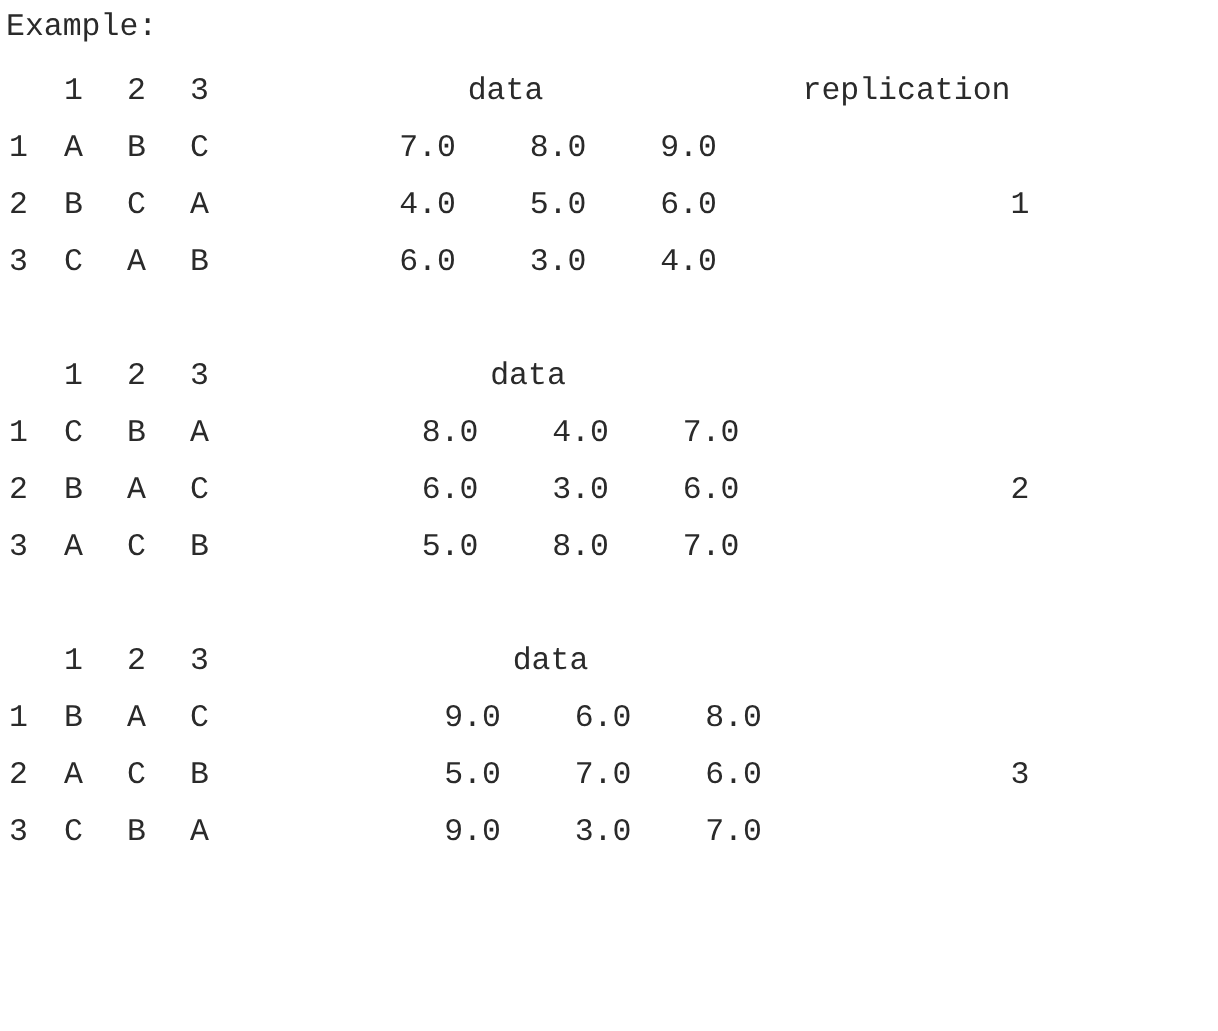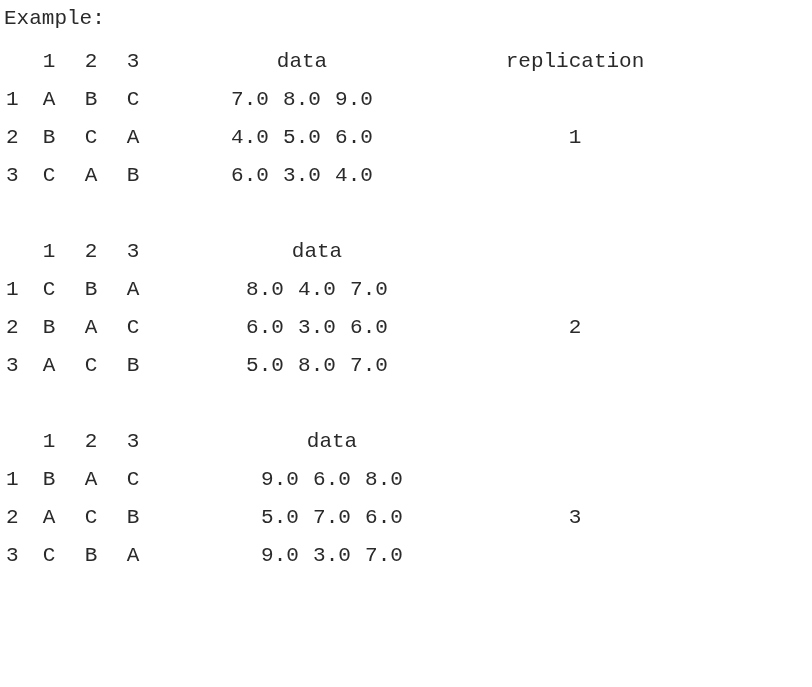--- a/index.html
+++ b/index.html
@@ -28,30 +28,30 @@
   .gap-block {
     margin-top: 38px;
   }
   .title {
     padding-left: 4px;
   }
   
   .lc { width: 42px; text-align: center; }
   .lc0 { width: 22px; text-align: left; padding-left: 6px;}
   
-  .dc { width: 52px; text-align: center; }
+  .dc { width: 52px; text-align: center; margin-left: 35px; }
   
   .spL { width: 70px; }
   .spR { width: 120px; }
   .data-hdr { 
     text-align: center; 
   }
   .rep-col {
     width: 150px;
-    text-align: center;
+    text-align: left;
   }
   .rep-num {
     width: 150px;
     text-align: center;
   }
 </style>
 </head>
 <body>
 
 <div class="row">

